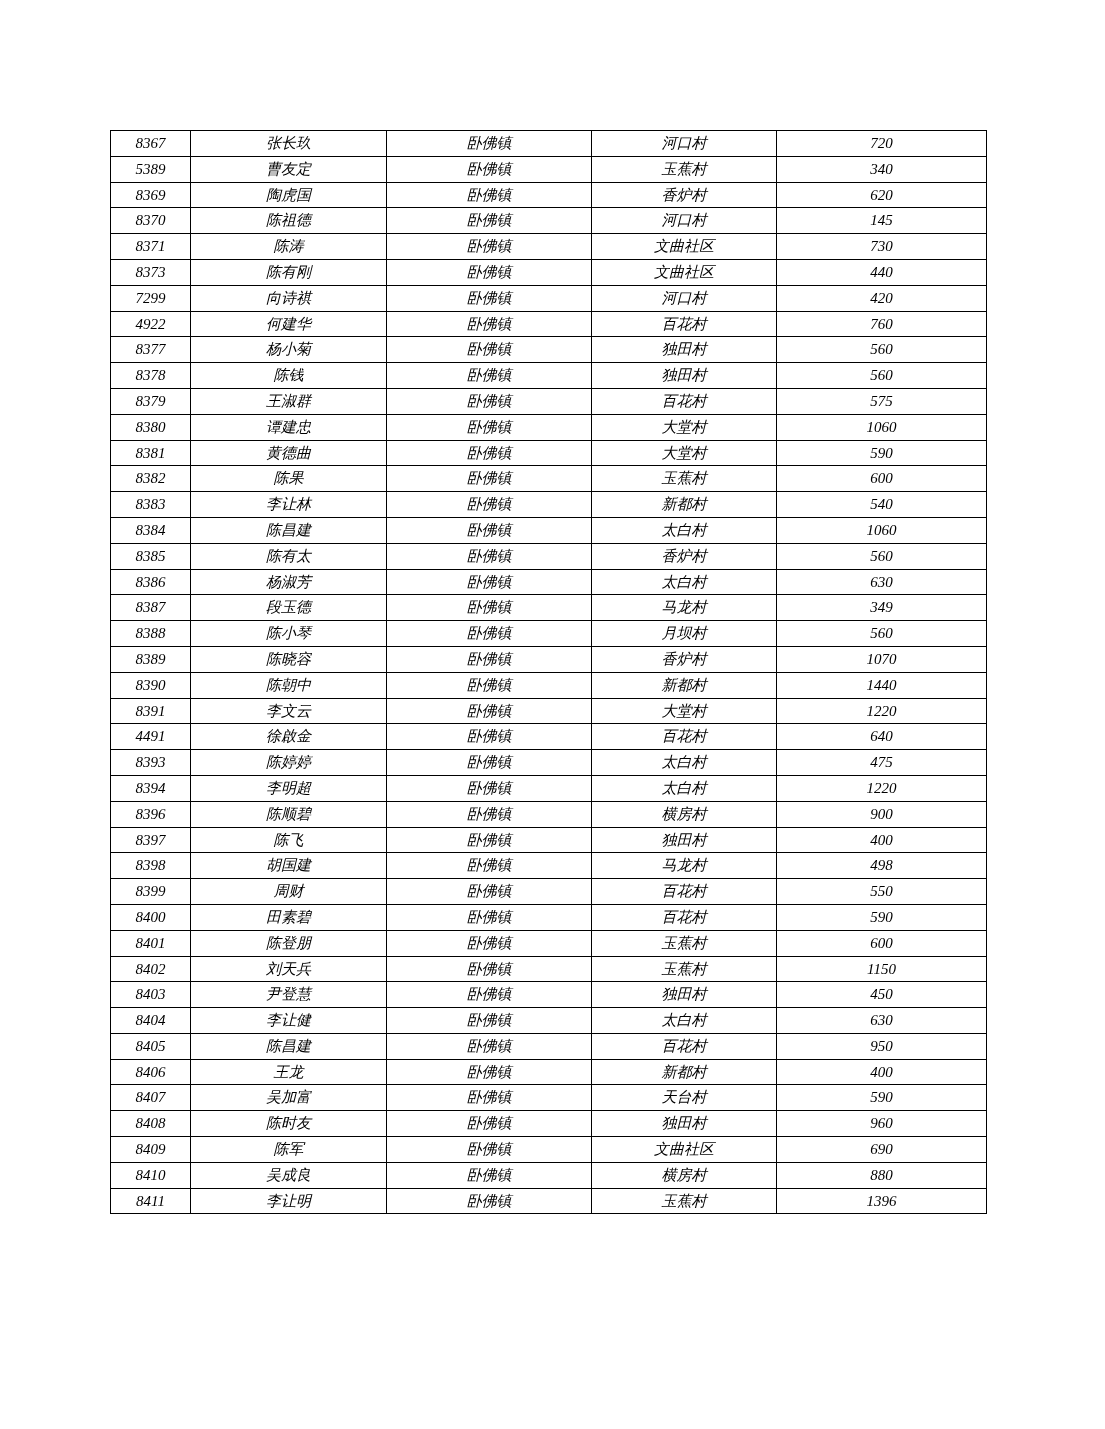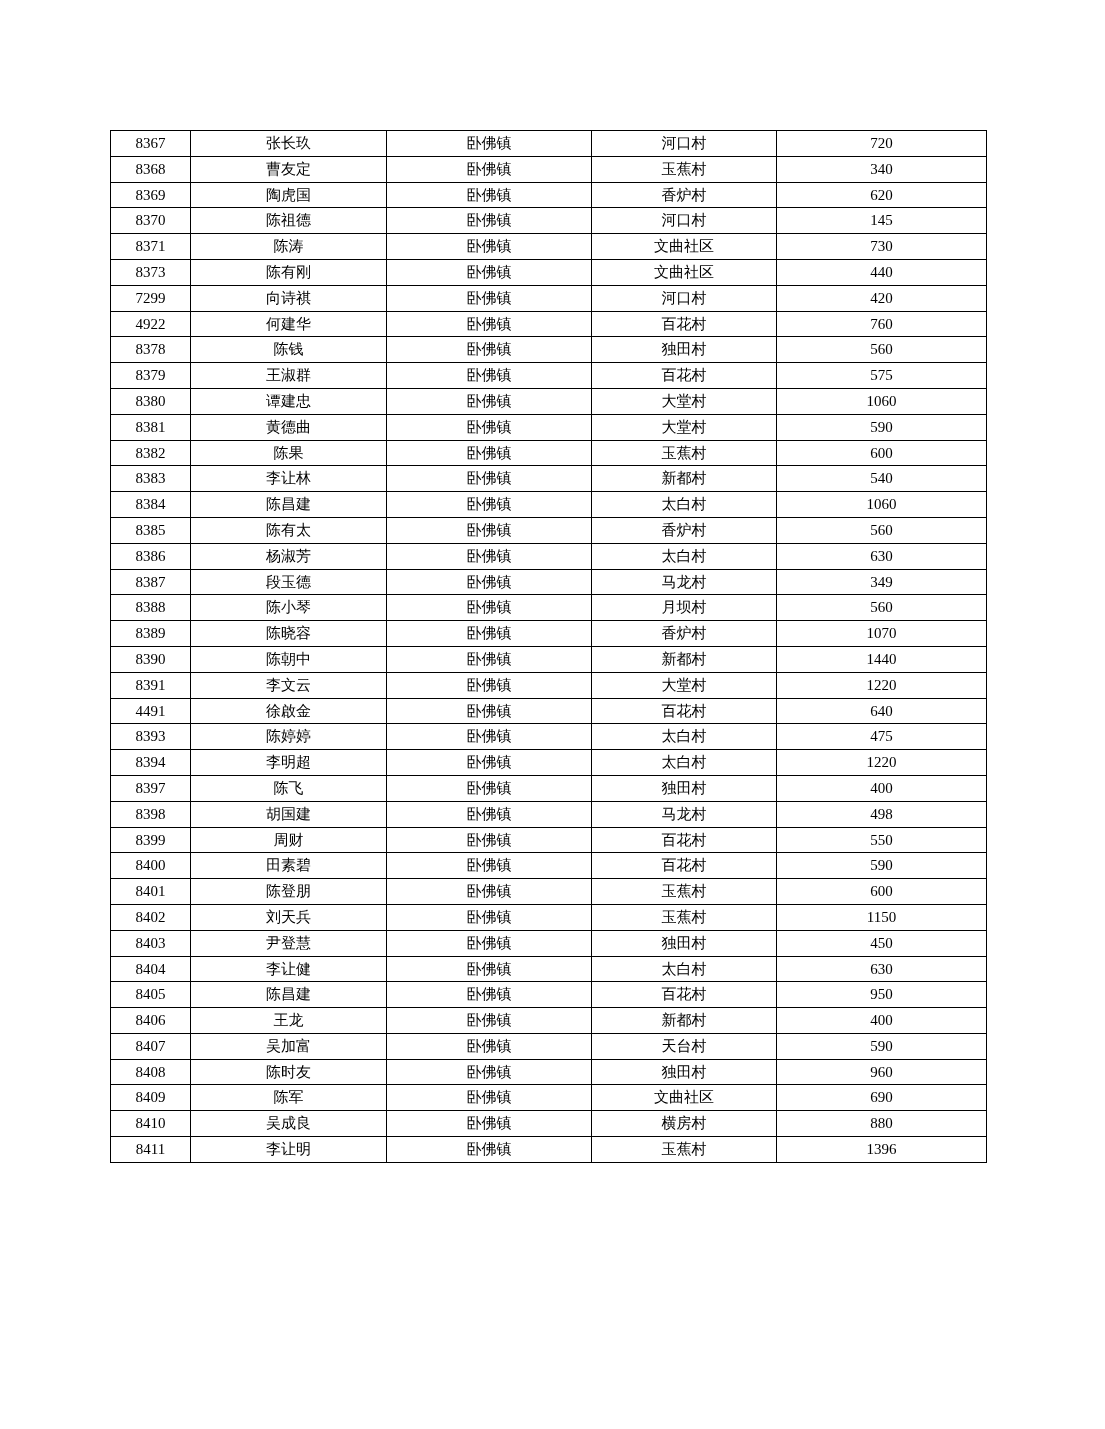--- a/index.html
+++ b/index.html
@@ -17,20 +17,21 @@
   .sheet {
     position: absolute;
     left: 110px;
     top: 130px;
     width: 876px;
   }
   table.data-table {
     border-collapse: collapse;
     table-layout: fixed;
     width: 876px;
+    font-style: italic;
   }
   table.data-table td {
     border: 1px solid #000000;
     height: 24.8px;
     line-height: 24.8px;
     padding: 0;
     text-align: center;
     vertical-align: middle;
     font-size: 15px;
     overflow: hidden;
@@ -56,21 +57,21 @@
     </colgroup>
     <tbody>
         <tr>
           <td>8367</td>
           <td>张长玖</td>
           <td>卧佛镇</td>
           <td>河口村</td>
           <td>720</td>
         </tr>
         <tr>
-          <td>8368</td>
+          <td>5389</td>
           <td>曹友定</td>
           <td>卧佛镇</td>
           <td>玉蕉村</td>
           <td>340</td>
         </tr>
         <tr>
           <td>8369</td>
           <td>陶虎国</td>
           <td>卧佛镇</td>
           <td>香炉村</td>
@@ -105,20 +106,27 @@
           <td>420</td>
         </tr>
         <tr>
           <td>4922</td>
           <td>何建华</td>
           <td>卧佛镇</td>
           <td>百花村</td>
           <td>760</td>
         </tr>
         <tr>
+          <td>8377</td>
+          <td>杨小菊</td>
+          <td>卧佛镇</td>
+          <td>独田村</td>
+          <td>560</td>
+        </tr>
+        <tr>
           <td>8378</td>
           <td>陈钱</td>
           <td>卧佛镇</td>
           <td>独田村</td>
           <td>560</td>
         </tr>
         <tr>
           <td>8379</td>
           <td>王淑群</td>
           <td>卧佛镇</td>
@@ -222,20 +230,27 @@
           <td>卧佛镇</td>
           <td>太白村</td>
           <td>475</td>
         </tr>
         <tr>
           <td>8394</td>
           <td>李明超</td>
           <td>卧佛镇</td>
           <td>太白村</td>
           <td>1220</td>
+        </tr>
+        <tr>
+          <td>8396</td>
+          <td>陈顺碧</td>
+          <td>卧佛镇</td>
+          <td>横房村</td>
+          <td>900</td>
         </tr>
         <tr>
           <td>8397</td>
           <td>陈飞</td>
           <td>卧佛镇</td>
           <td>独田村</td>
           <td>400</td>
         </tr>
         <tr>
           <td>8398</td>

